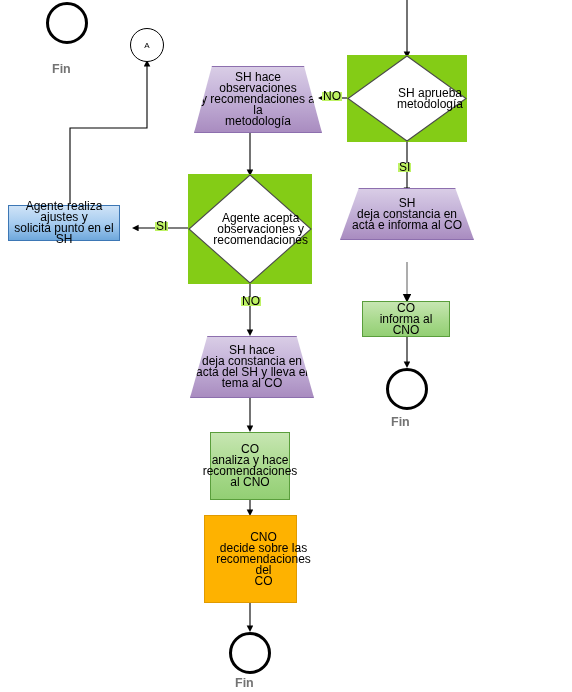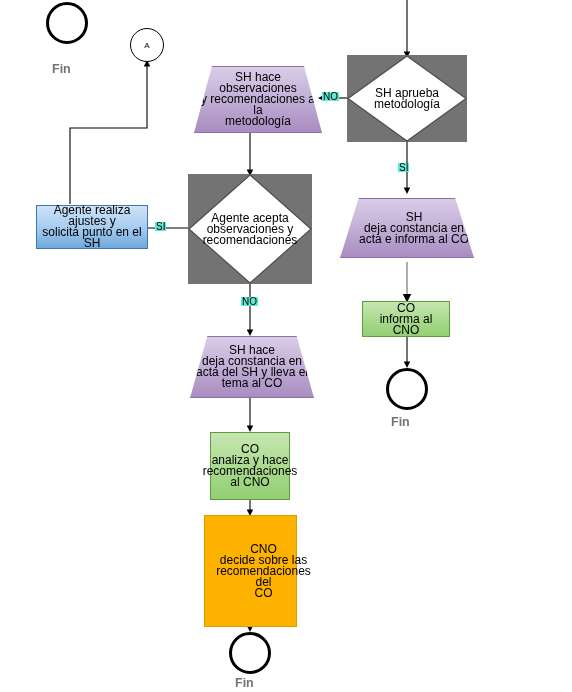--- a/index.html
+++ b/index.html
@@ -63,21 +63,22 @@
     background: linear-gradient(to bottom, #c7e6b2 0%, #a8d98c 55%, #93cf74 100%);
     border: 1px solid #5a9e3c;
   }
   .rect-orange {
     background: #feb200;
     border: 1px solid #e09a00;
   }
 
   
   .diamond {
-    background: #737373;
+    background: #84cc16;
+    justify-content: flex-end;
   }
   .diamond .dshape {
     position: absolute;
     left: 0; top: 0;
     width: 100%; height: 100%;
   }
   .diamond .txt {
     position: relative;
     z-index: 2;
   }
@@ -98,23 +99,23 @@
   
   .fin-label {
     position: absolute;
     font-weight: bold;
     font-size: 12.5px;
     color: #737373;
     z-index: 4;
   }
   .edge-label {
     position: absolute;
-    font-size: 10px;
+    font-size: 12px;
     color: #000000;
-    background: #5eead4;
+    background: #bef264;
     padding: 0 1px;
     z-index: 4;
     line-height: 9px;
   }
 </style>
 </head>
 <body>
 
 <div id="canvas">
 
@@ -183,35 +184,35 @@
   </div>
 
   <div class="node diamond" style="left:347px; top:55px; width:120px; height:87px;">
     <svg class="dshape" viewBox="0 0 120 87" xmlns="http://www.w3.org/2000/svg">
       <polygon points="60,1 119,43.5 60,86 1,43.5" fill="#ffffff" stroke="#4a4a4a" stroke-width="1.1"></polygon>
     </svg>
     <span class="txt">SH aprueba
 metodología</span>
   </div>
 
-  <div class="node trap trap-shadowed" style="left:340px; top:198px; width:134px; height:60px;justify-content:flex-end;">
+  <div class="node trap trap-shadowed" style="left:340px; top:188px; width:134px; height:52px;">
     <span class="txt">SH
 deja constancia en
 acta e informa al CO</span>
   </div>
 
   <div class="node rect-green" style="left:362px; top:301px; width:88px; height:36px;">
     <span class="txt">CO
 informa al CNO</span>
   </div>
 
   <div class="node circ-end" style="left:386px; top:368px; width:42px; height:42px;"></div>
   <div class="fin-label" style="left:391px; top:415px;">Fin</div>
 
-  <div class="node rect-blue" style="left:36px; top:205px; width:112px; height:44px;">
+  <div class="node rect-blue" style="left:8px; top:205px; width:112px; height:36px;">
     <span class="txt">Agente realiza ajustes y
 solicita punto en el SH</span>
   </div>
 
   <div class="node diamond" style="left:188px; top:174px; width:124px; height:110px;">
     <svg class="dshape" viewBox="0 0 124 110" xmlns="http://www.w3.org/2000/svg">
       <polygon points="62,1 123,55 62,109 1,55" fill="#ffffff" stroke="#4a4a4a" stroke-width="1.1"></polygon>
     </svg>
     <span class="txt">Agente acepta
 observaciones y
@@ -225,21 +226,21 @@
 tema al CO</span>
   </div>
 
   <div class="node rect-green" style="left:210px; top:432px; width:80px; height:68px;">
     <span class="txt">CO
 analiza y hace
 recomendaciones
 al CNO</span>
   </div>
 
-  <div class="node rect-orange" style="left:204px; top:515px; width:93px; height:112px;padding-left:26px;">
+  <div class="node rect-orange" style="left:204px; top:515px; width:93px; height:88px;padding-left:26px;">
     <span class="txt">CNO
 decide sobre las
 recomendaciones del
 CO</span>
   </div>
 
   <div class="node circ-end" style="left:229px; top:632px; width:42px; height:42px;"></div>
   <div class="fin-label" style="left:235px; top:676px;">Fin</div>
 
   <div class="edge-label" style="left:322px; top:92px;">NO</div>

